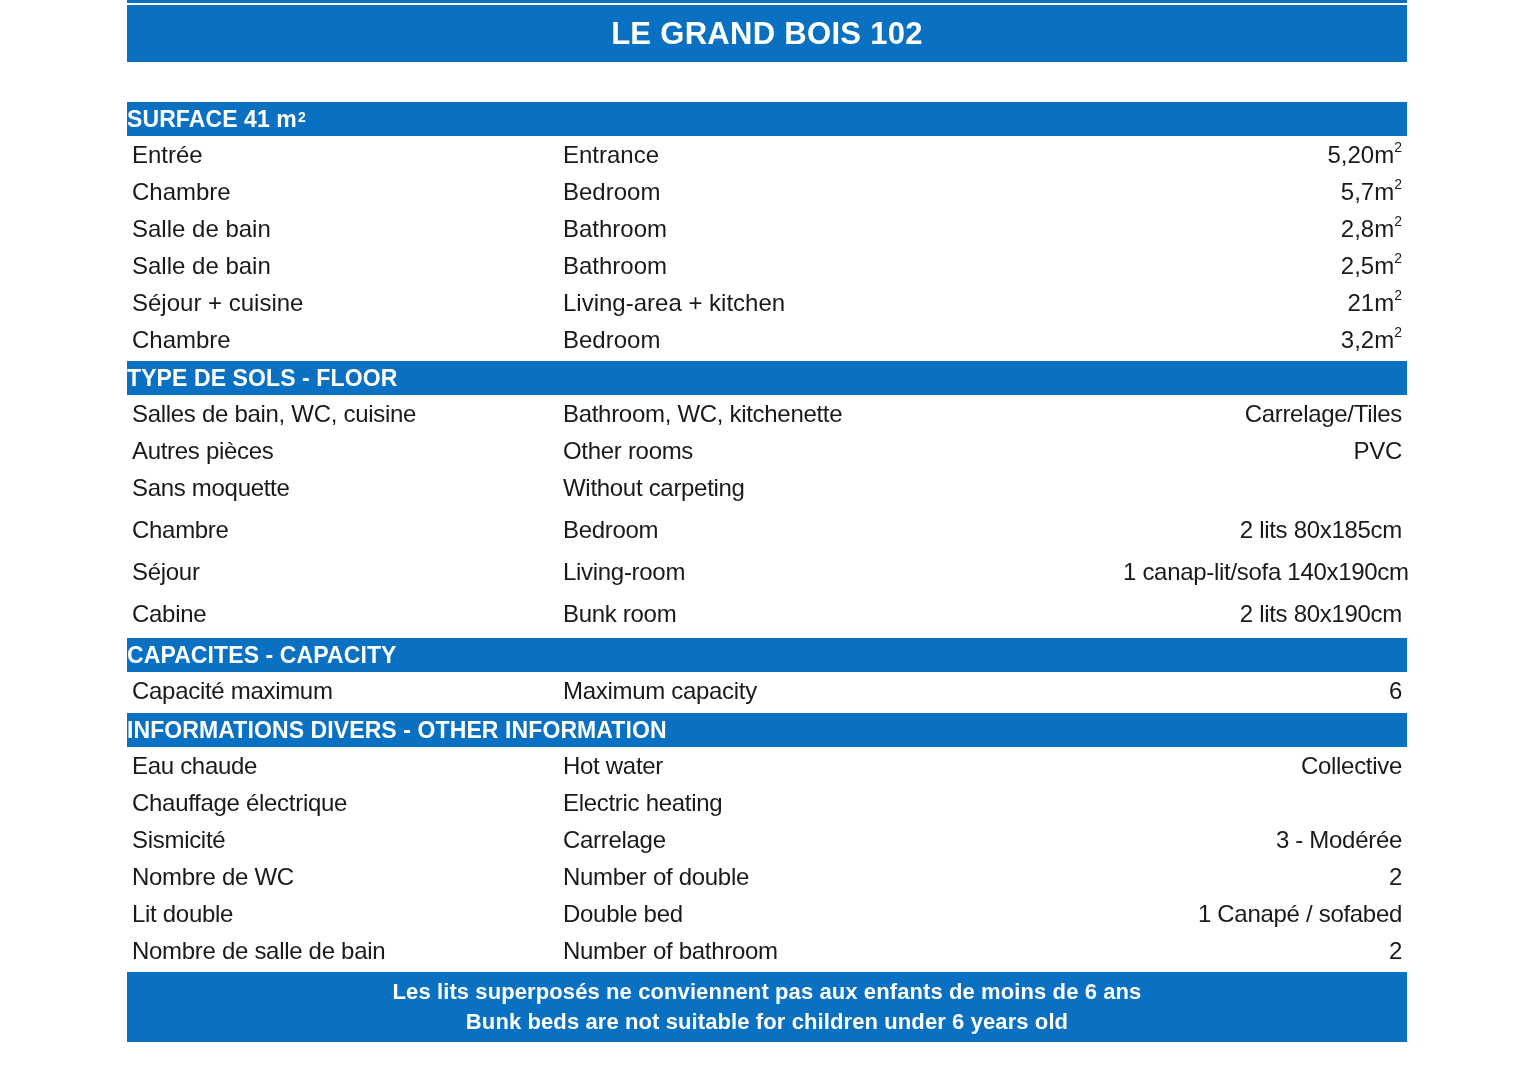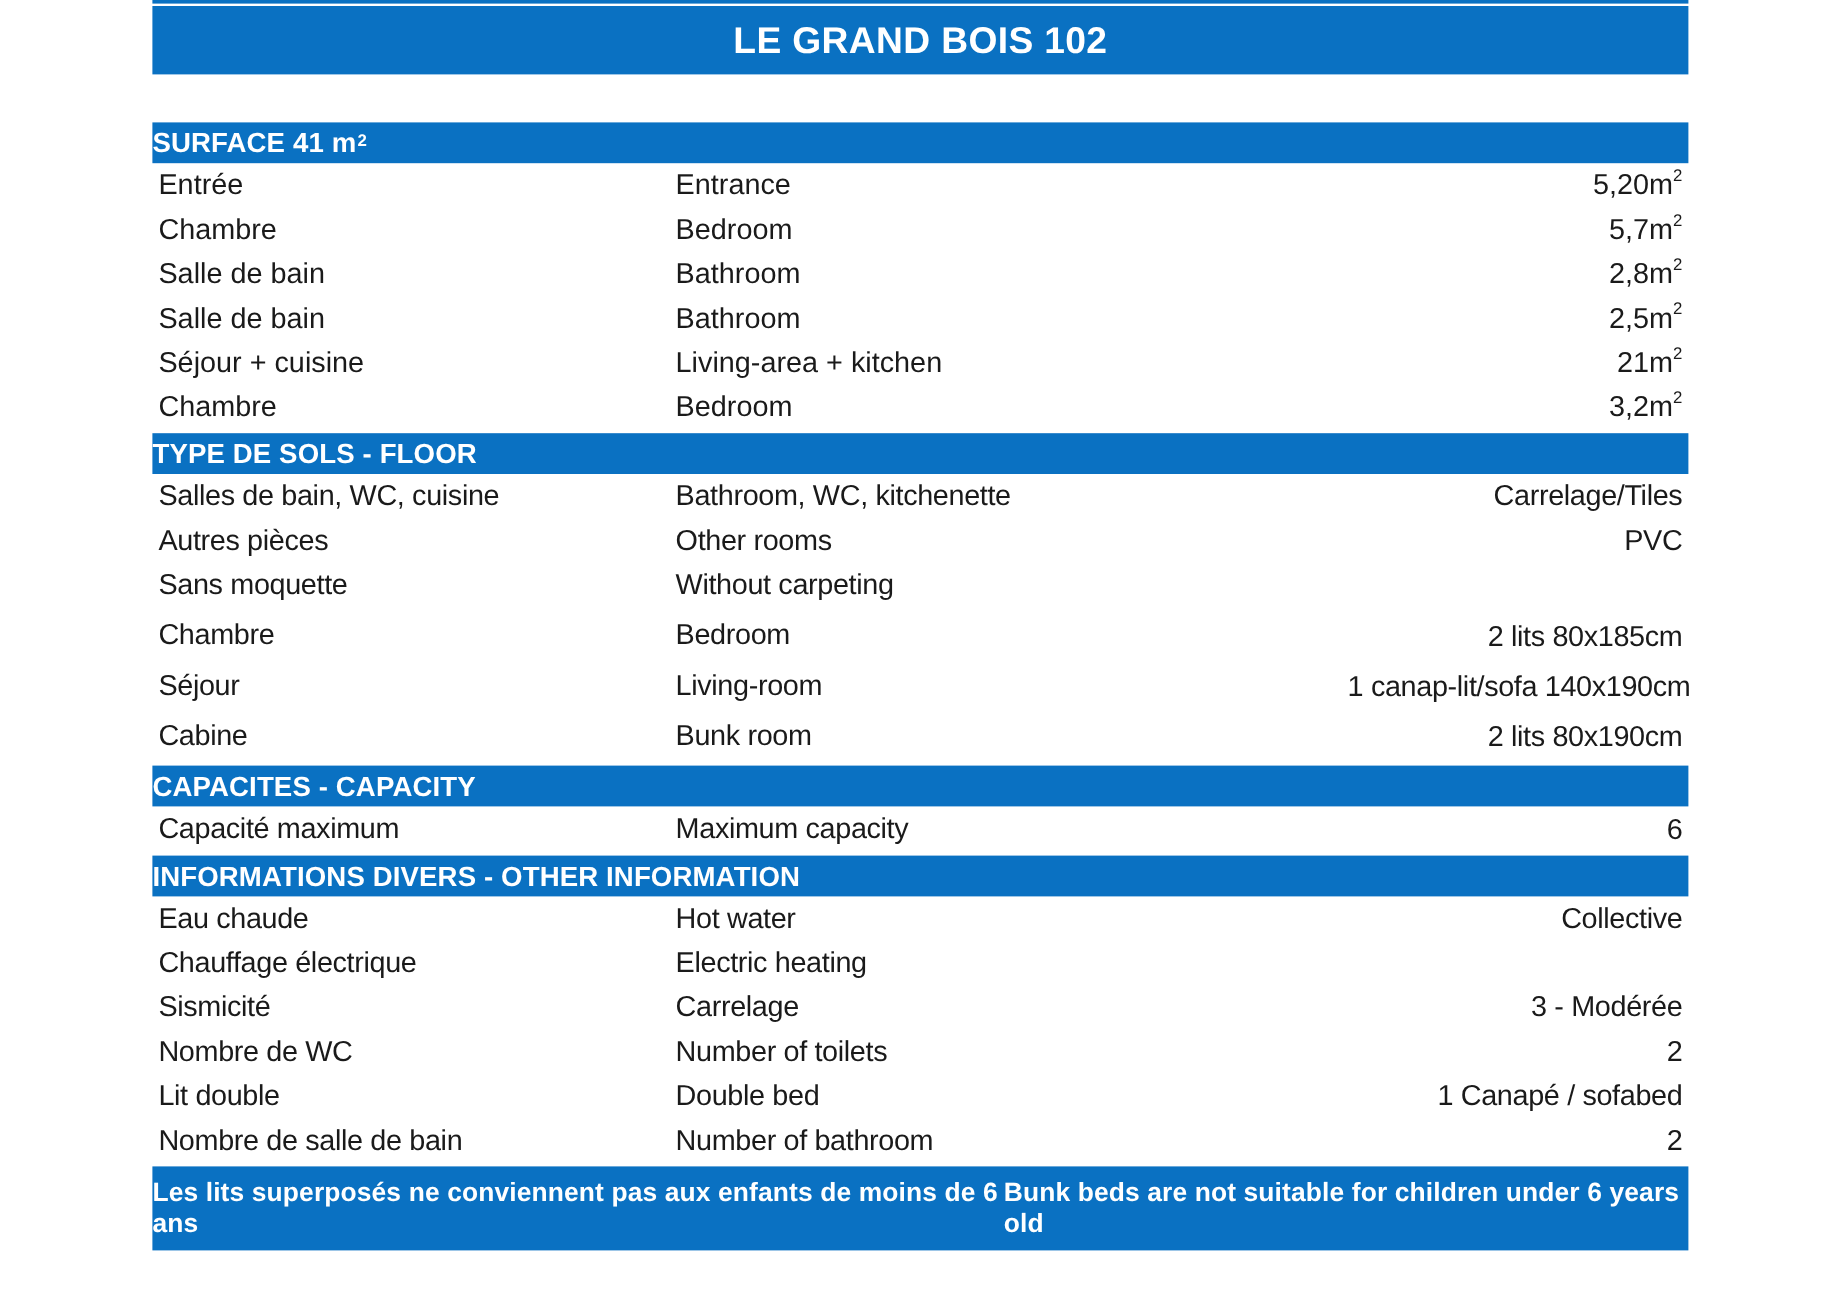--- a/index.html
+++ b/index.html
@@ -45,21 +45,21 @@
   .rows-info .row      { height: 37px; letter-spacing: -0.3px; }
 
   .cell.fr { padding-left: 5px; }
   .cell.val { text-align: right; padding-right: 5px; white-space: nowrap; }
   .cell.val sup { font-size: 14px; position: relative; top: -2px; }
 
   .footer-bar {
     margin-top: 3px; height: 70px;
     background: var(--blue, #0a71c2);
     color: #ffffff; font-weight: 700; font-size: 22px; letter-spacing: 0.1px;
-    display: flex; align-items: center; justify-content: space-evenly;
+    display: flex; flex-direction: column; align-items: center; justify-content: space-evenly;
     padding: 4px 0;
   }
 </style>
 </head>
 <body>
 
 <div class="page">
 
   <div class="top-strip"></div>
 
@@ -194,21 +194,21 @@
         </div>
 
         <div class="row">
           <div class="cell fr">Sismicité</div>
           <div class="cell en">Carrelage</div>
           <div class="cell val"><span>3 - Modérée</span><sup></sup></div>
         </div>
 
         <div class="row">
           <div class="cell fr">Nombre de WC</div>
-          <div class="cell en">Number of toilets</div>
+          <div class="cell en">Number of double</div>
           <div class="cell val"><span>2</span><sup></sup></div>
         </div>
 
         <div class="row">
           <div class="cell fr">Lit double</div>
           <div class="cell en">Double bed</div>
           <div class="cell val"><span>1 Canapé / sofabed</span><sup></sup></div>
         </div>
 
         <div class="row">

